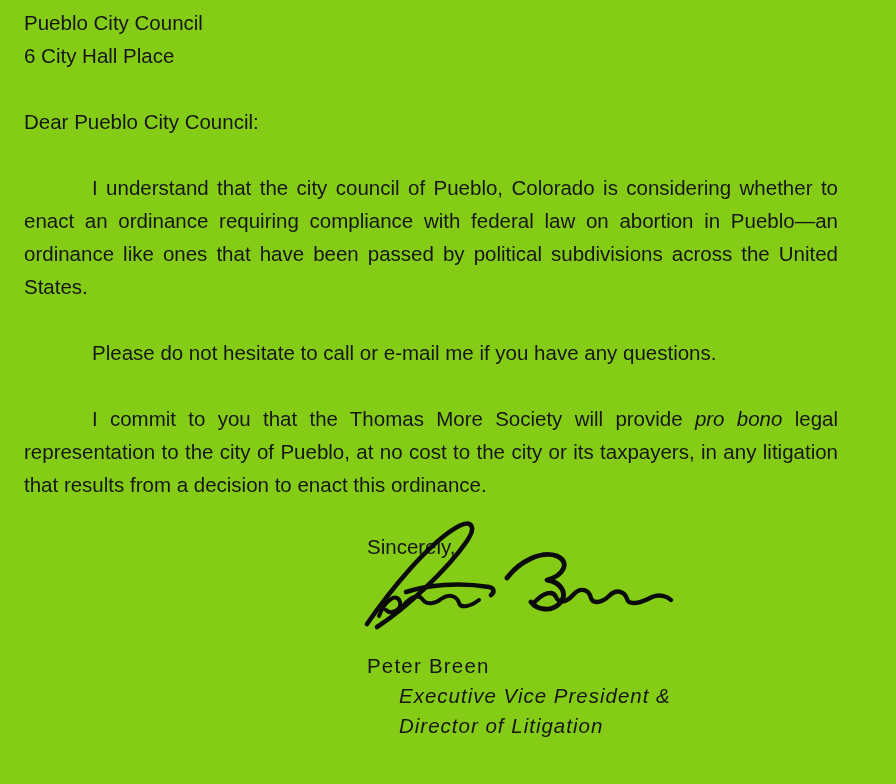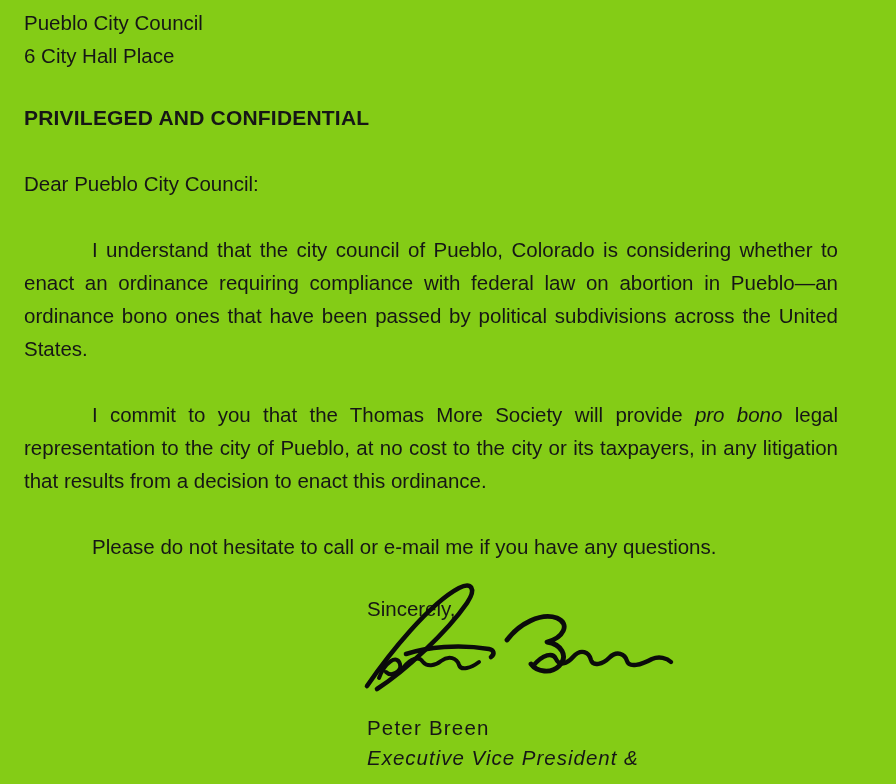--- a/index.html
+++ b/index.html
@@ -47,41 +47,41 @@
   .sig-wrap svg { display: block; width: 100%; height: 100%; }
   .typed-name {
     margin-top: 88px;
     line-height: 30px;
     letter-spacing: 1.2px;
   }
   .title-line {
     font-style: italic;
     line-height: 30px;
     letter-spacing: 1px;
+    margin-left: 32px;
   }
 </style>
 </head>
 <body>
 
 <div class="page">
 
   <div class="letterhead">
     <div class="letterhead-line">Pueblo City Council</div>
     <div class="letterhead-line">6 City Hall Place</div>
   </div>
 
-  <div class="subject-line">PRIVILEGED AND CONFIDENTIAL</div>
 
   <div class="salutation">Dear Pueblo City Council:</div>
 
-  <p class="body-para">I understand that the city council of Pueblo, Colorado is considering whether to enact an ordinance requiring compliance with federal law on abortion in Pueblo—an ordinance bono ones that have been passed by political subdivisions across the United States.</p>
+  <p class="body-para">I understand that the city council of Pueblo, Colorado is considering whether to enact an ordinance requiring compliance with federal law on abortion in Pueblo—an ordinance like ones that have been passed by political subdivisions across the United States.</p>
+
+  <p class="body-para">Please do not hesitate to call or e-mail me if you have any questions.</p>
 
   <p class="body-para"><span>I commit to you that the Thomas More Society will provide </span><span class="inline-italic">pro bono</span><span> legal representation to the city of Pueblo, at no cost to the city or its taxpayers, in any litigation that results from a decision to enact this ordinance.</span></p>
-
-  <p class="body-para">Please do not hesitate to call or e-mail me if you have any questions.</p>
 
   <div class="closing">
     <div class="valediction">Sincerely,</div>
 
     <div class="sig-wrap">
       <svg viewBox="0 0 322 118" xmlns="http://www.w3.org/2000/svg" aria-hidden="true">
         <g fill="none" stroke="#0b0b0b" stroke-linecap="round" stroke-linejoin="round">
 
           <path stroke-width="4.6" d="M 10 108 C 32 76 72 26 102 10 C 114 4 120 10 110 25 C 90 54 48 93 20 111"></path>
 
@@ -92,15 +92,16 @@
 
           <path stroke-width="4.8" d="M 150 62 C 162 46 184 34 200 40 C 214 46 206 60 190 64 C 204 66 212 78 202 88 C 194 96 180 94 174 86"></path>
 
           <path stroke-width="4.4" d="M 176 88 C 186 76 196 74 199 81 C 202 88 210 86 216 79 C 224 70 232 74 234 82 C 236 89 246 86 252 80 C 260 72 268 76 270 83 C 272 90 284 87 295 81 C 302 78 310 80 314 84"></path>
         </g>
       </svg>
     </div>
 
     <div class="typed-name">Peter Breen</div>
     <div class="title-line">Executive Vice President &amp;</div>
+    <div class="title-line">Director of Litigation</div>
   </div>
 
 </div>
 
 </body></html>

